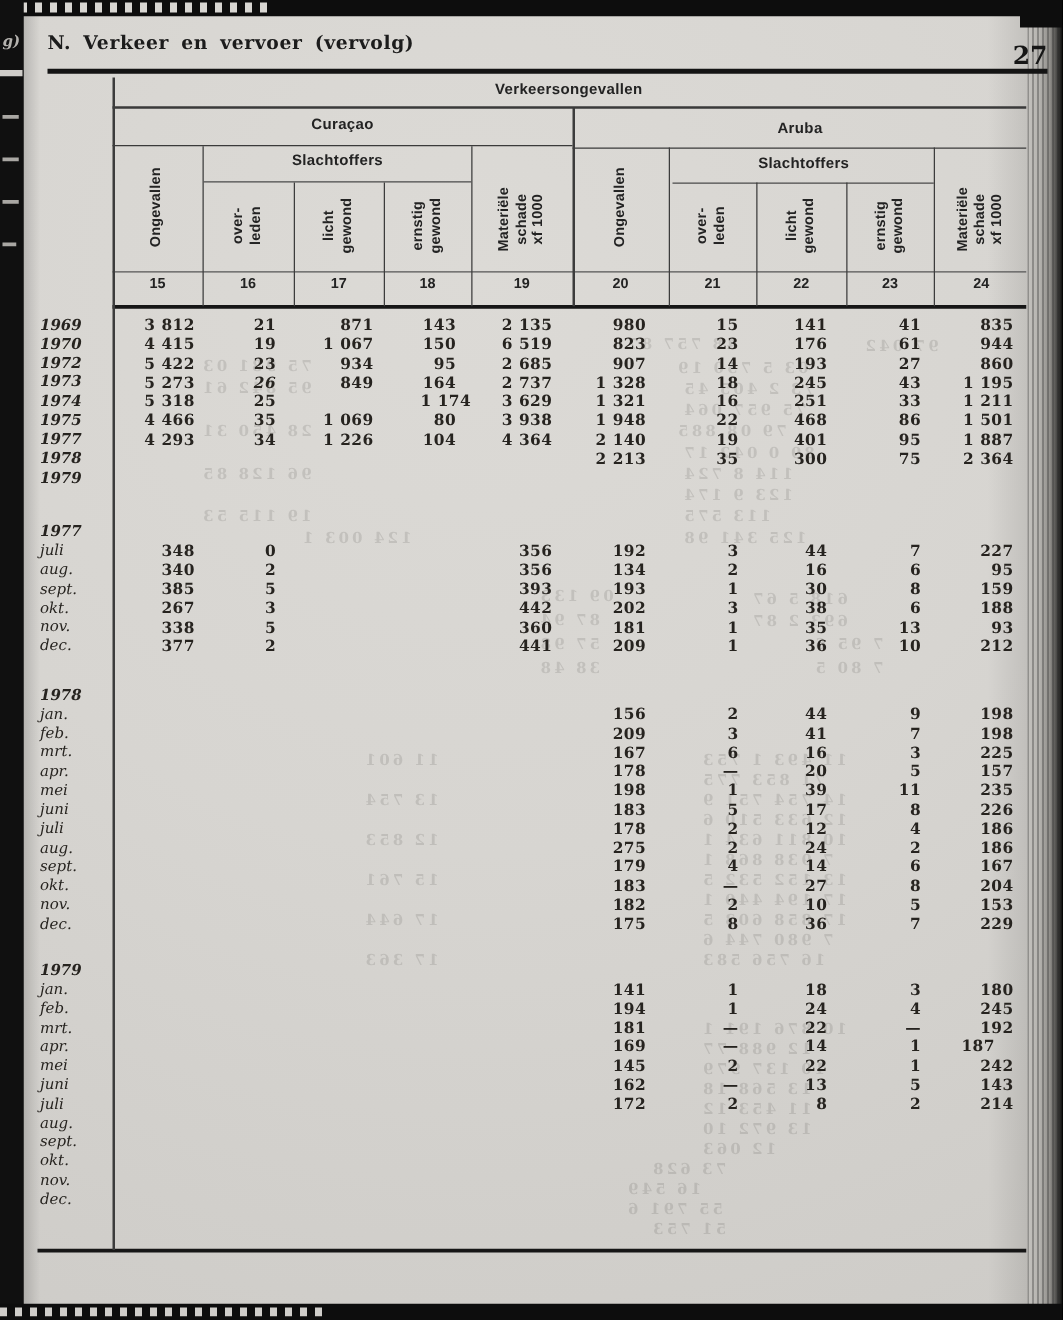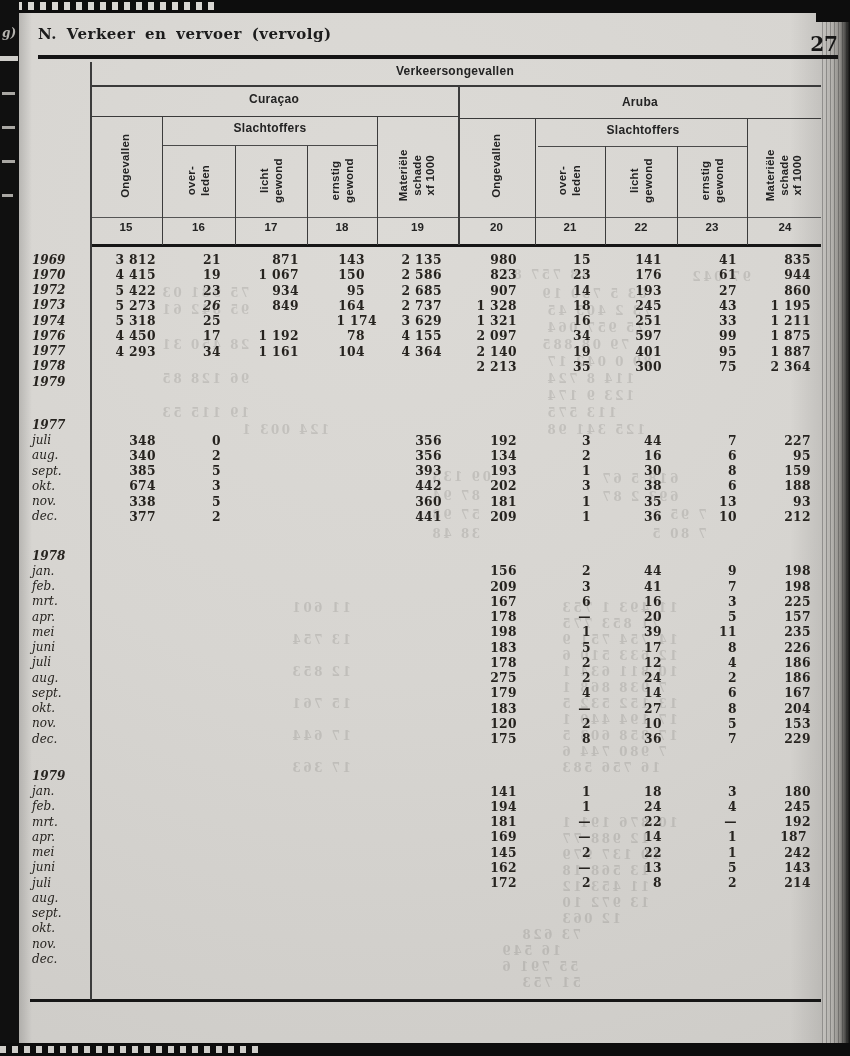--- a/index.html
+++ b/index.html
@@ -226,21 +226,21 @@
           <td class="num" style="padding-right: 15px;">141</td>
           <td class="num" style="padding-right: 10px;">41</td>
           <td class="num" style="padding-right: 12px;">835</td>
         </tr>
         <tr>
           <td class="lbl yr">1970</td>
           <td class="num" style="padding-right: 6px;">4 415</td>
           <td class="num" style="padding-right: 14px;">19</td>
           <td class="num" style="padding-right: 8px;">1 067</td>
           <td class="num" style="padding-right: 12px;">150</td>
-          <td class="num" style="padding-right: 16px;">2 586</td>
+          <td class="num" style="padding-right: 16px;">6 519</td>
           <td class="num" style="padding-right: 18px;">823</td>
           <td class="num" style="padding-right: 14px;">23</td>
           <td class="num" style="padding-right: 15px;">176</td>
           <td class="num" style="padding-right: 10px;">61</td>
           <td class="num" style="padding-right: 12px;">944</td>
         </tr>
         <tr>
           <td class="lbl yr">1972</td>
           <td class="num" style="padding-right: 6px;">5 422</td>
           <td class="num" style="padding-right: 14px;">23</td>
@@ -272,37 +272,37 @@
           <td class="num" style="padding-right: 14px;">25</td>
           <td colspan="2" class="num span2">1 174</td>
           <td class="num" style="padding-right: 16px;">3 629</td>
           <td class="num" style="padding-right: 18px;">1 321</td>
           <td class="num" style="padding-right: 14px;">16</td>
           <td class="num" style="padding-right: 15px;">251</td>
           <td class="num" style="padding-right: 10px;">33</td>
           <td class="num" style="padding-right: 12px;">1 211</td>
         </tr>
         <tr>
-          <td class="lbl yr">1976</td>
-          <td class="num" style="padding-right: 6px;">4 450</td>
-          <td class="num" style="padding-right: 14px;">17</td>
-          <td class="num" style="padding-right: 8px;">1 192</td>
-          <td class="num" style="padding-right: 12px;">78</td>
-          <td class="num" style="padding-right: 16px;">4 155</td>
-          <td class="num" style="padding-right: 18px;">2 097</td>
-          <td class="num" style="padding-right: 14px;">34</td>
-          <td class="num" style="padding-right: 15px;">597</td>
-          <td class="num" style="padding-right: 10px;">99</td>
-          <td class="num" style="padding-right: 12px;">1 875</td>
+          <td class="lbl yr">1975</td>
+          <td class="num" style="padding-right: 6px;">4 466</td>
+          <td class="num" style="padding-right: 14px;">35</td>
+          <td class="num" style="padding-right: 8px;">1 069</td>
+          <td class="num" style="padding-right: 12px;">80</td>
+          <td class="num" style="padding-right: 16px;">3 938</td>
+          <td class="num" style="padding-right: 18px;">1 948</td>
+          <td class="num" style="padding-right: 14px;">22</td>
+          <td class="num" style="padding-right: 15px;">468</td>
+          <td class="num" style="padding-right: 10px;">86</td>
+          <td class="num" style="padding-right: 12px;">1 501</td>
         </tr>
         <tr>
           <td class="lbl yr">1977</td>
           <td class="num" style="padding-right: 6px;">4 293</td>
           <td class="num" style="padding-right: 14px;">34</td>
-          <td class="num" style="padding-right: 8px;">1 161</td>
+          <td class="num" style="padding-right: 8px;">1 226</td>
           <td class="num" style="padding-right: 12px;">104</td>
           <td class="num" style="padding-right: 16px;">4 364</td>
           <td class="num" style="padding-right: 18px;">2 140</td>
           <td class="num" style="padding-right: 14px;">19</td>
           <td class="num" style="padding-right: 15px;">401</td>
           <td class="num" style="padding-right: 10px;">95</td>
           <td class="num" style="padding-right: 12px;">1 887</td>
         </tr>
         <tr>
           <td class="lbl yr">1978</td>
@@ -371,21 +371,21 @@
           <td class="num" style="padding-right: 12px;"></td>
           <td class="num" style="padding-right: 16px;">393</td>
           <td class="num" style="padding-right: 18px;">193</td>
           <td class="num" style="padding-right: 14px;">1</td>
           <td class="num" style="padding-right: 15px;">30</td>
           <td class="num" style="padding-right: 10px;">8</td>
           <td class="num" style="padding-right: 12px;">159</td>
         </tr>
         <tr>
           <td class="lbl mon">okt.</td>
-          <td class="num" style="padding-right: 6px;">674</td>
+          <td class="num" style="padding-right: 6px;">267</td>
           <td class="num" style="padding-right: 14px;">3</td>
           <td class="num" style="padding-right: 8px;"></td>
           <td class="num" style="padding-right: 12px;"></td>
           <td class="num" style="padding-right: 16px;">442</td>
           <td class="num" style="padding-right: 18px;">202</td>
           <td class="num" style="padding-right: 14px;">3</td>
           <td class="num" style="padding-right: 15px;">38</td>
           <td class="num" style="padding-right: 10px;">6</td>
           <td class="num" style="padding-right: 12px;">188</td>
         </tr>
@@ -552,21 +552,21 @@
           <td class="num" style="padding-right: 10px;">8</td>
           <td class="num" style="padding-right: 12px;">204</td>
         </tr>
         <tr>
           <td class="lbl mon">nov.</td>
           <td class="num" style="padding-right: 6px;"></td>
           <td class="num" style="padding-right: 14px;"></td>
           <td class="num" style="padding-right: 8px;"></td>
           <td class="num" style="padding-right: 12px;"></td>
           <td class="num" style="padding-right: 16px;"></td>
-          <td class="num" style="padding-right: 18px;">120</td>
+          <td class="num" style="padding-right: 18px;">182</td>
           <td class="num" style="padding-right: 14px;">2</td>
           <td class="num" style="padding-right: 15px;">10</td>
           <td class="num" style="padding-right: 10px;">5</td>
           <td class="num" style="padding-right: 12px;">153</td>
         </tr>
         <tr>
           <td class="lbl mon">dec.</td>
           <td class="num" style="padding-right: 6px;"></td>
           <td class="num" style="padding-right: 14px;"></td>
           <td class="num" style="padding-right: 8px;"></td>
@@ -628,21 +628,21 @@
           <td class="lbl mon">apr.</td>
           <td class="num" style="padding-right: 6px;"></td>
           <td class="num" style="padding-right: 14px;"></td>
           <td class="num" style="padding-right: 8px;"></td>
           <td class="num" style="padding-right: 12px;"></td>
           <td class="num" style="padding-right: 16px;"></td>
           <td class="num" style="padding-right: 18px;">169</td>
           <td class="num" style="padding-right: 14px;">—</td>
           <td class="num" style="padding-right: 15px;">14</td>
           <td class="num" style="padding-right: 10px;">1</td>
-          <td class="num" style="padding-right: 16px;">187</td>
+          <td class="num" style="padding-right: 27px;">187</td>
         </tr>
         <tr>
           <td class="lbl mon">mei</td>
           <td class="num" style="padding-right: 6px;"></td>
           <td class="num" style="padding-right: 14px;"></td>
           <td class="num" style="padding-right: 8px;"></td>
           <td class="num" style="padding-right: 12px;"></td>
           <td class="num" style="padding-right: 16px;"></td>
           <td class="num" style="padding-right: 18px;">145</td>
           <td class="num" style="padding-right: 14px;">2</td>

